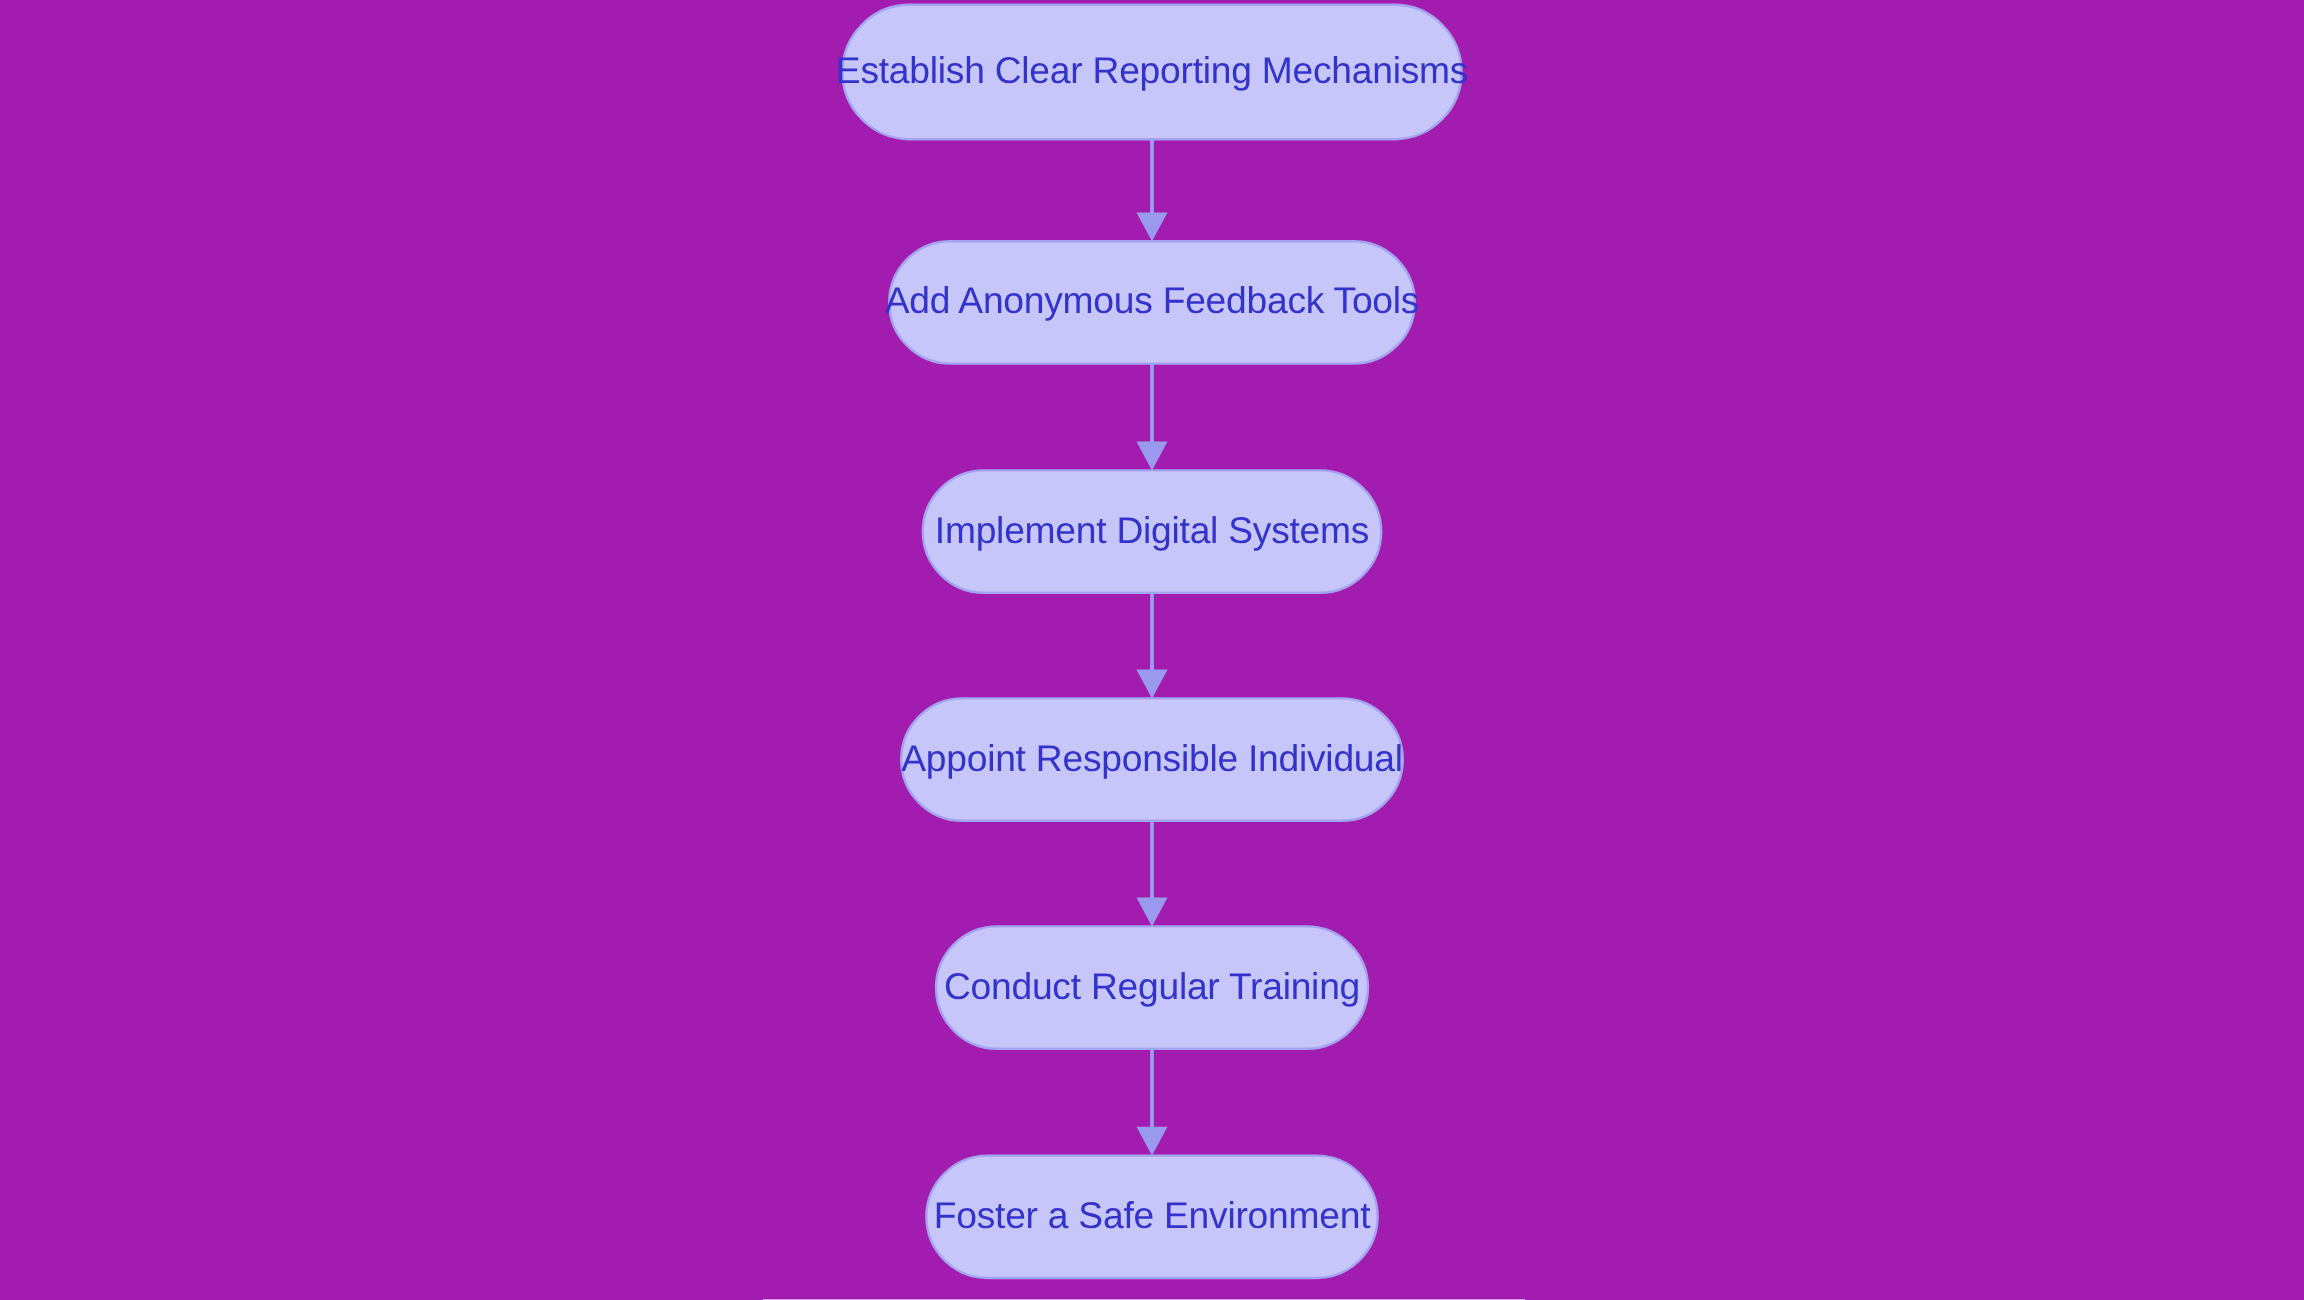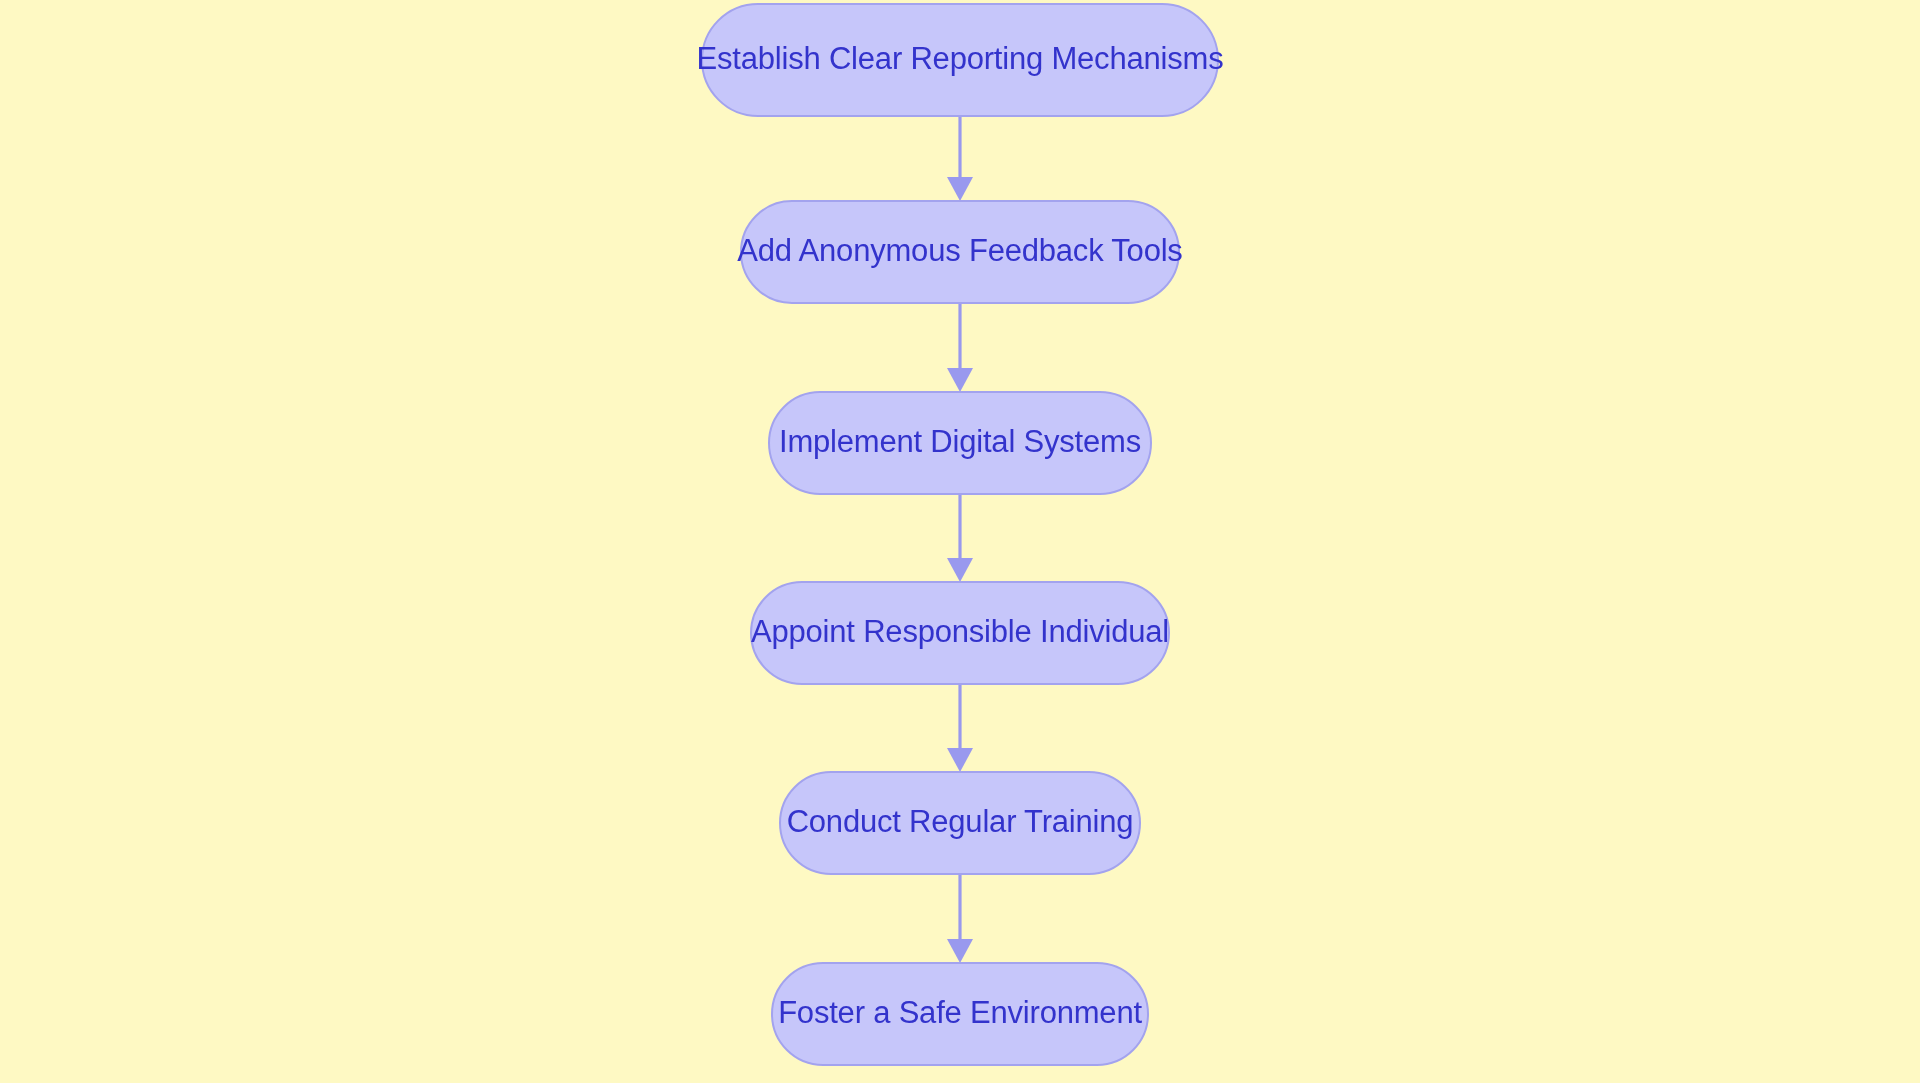--- a/index.html
+++ b/index.html
@@ -8,21 +8,21 @@
     padding: 0;
     background: #ffffff;
   }
   body {
     font-family: "Liberation Sans", sans-serif;
   }
   #canvas {
     position: relative;
     width: 1920px;
     height: 1083px;
-    background: #fef9c3;
+    background: #a21caf;
     overflow: hidden;
   }
   #flow-svg {
     position: absolute;
     left: 0;
     top: 0;
     width: 1920px;
     height: 1083px;
     display: block;
   }

